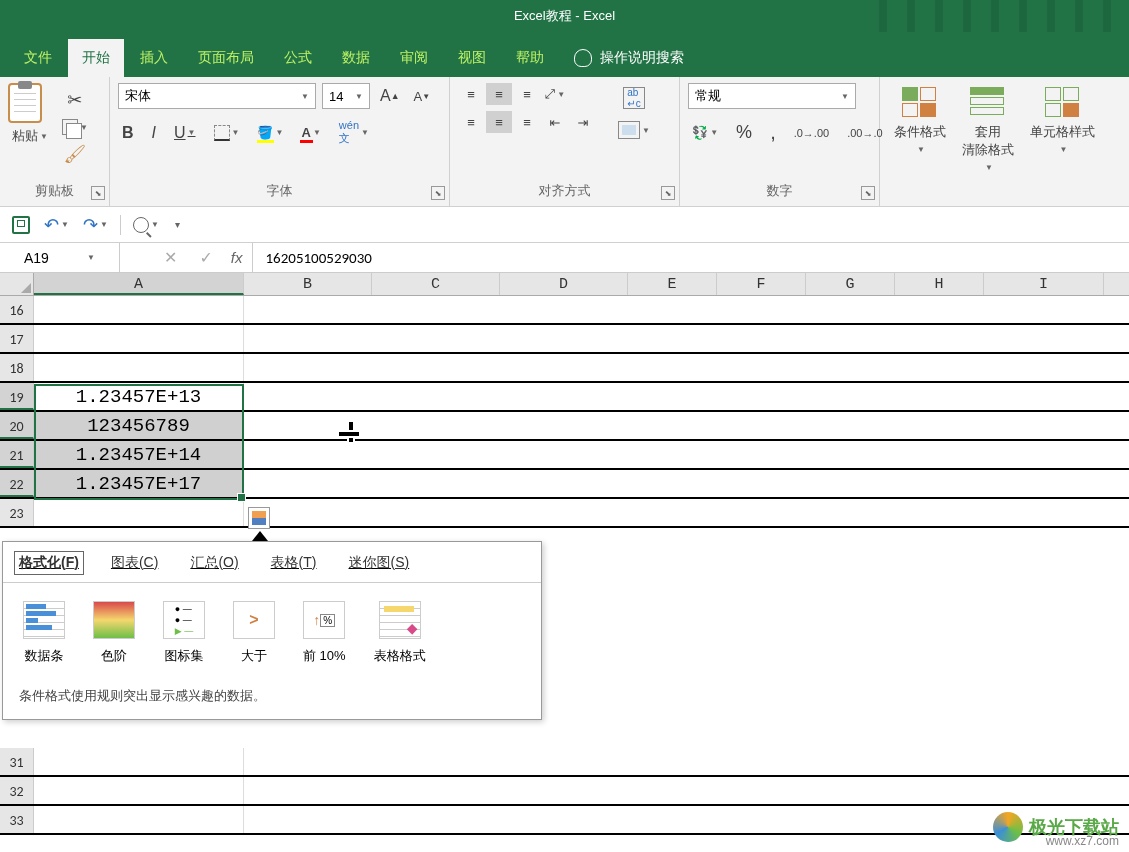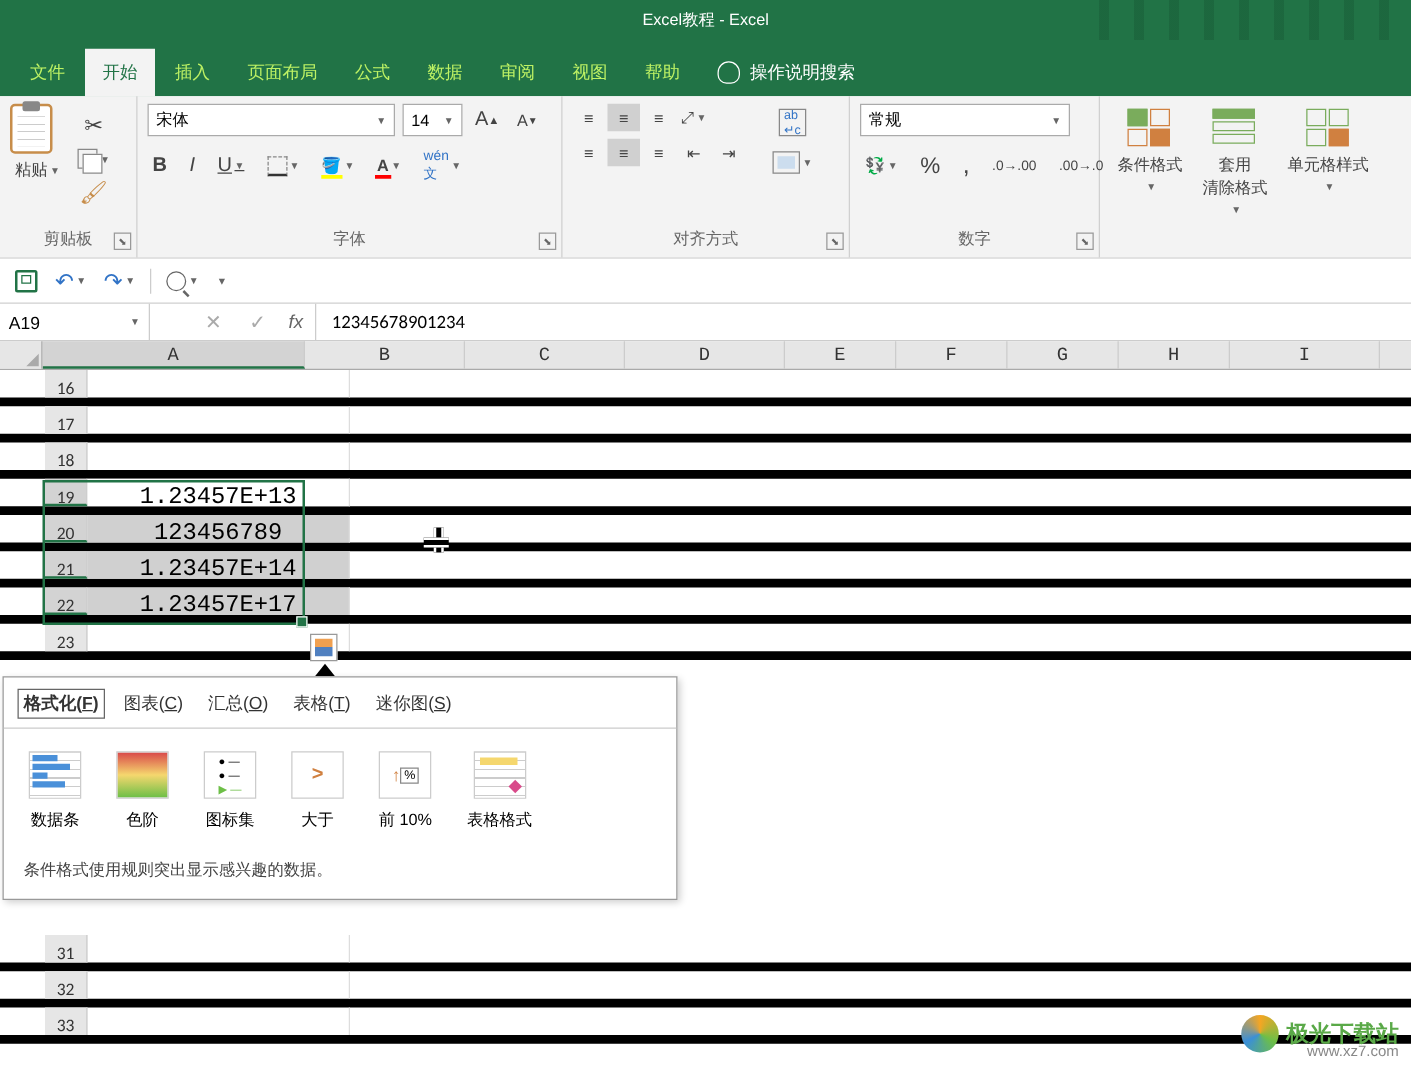--- a/index.html
+++ b/index.html
@@ -51,51 +51,51 @@
 
 .qat { height: 36px; background: #fff; border-bottom: 1px solid #d0d0d0; display: flex; align-items: center; gap: 10px; padding: 0 10px; }
 .save-icon { width: 18px; height: 18px; border: 2px solid #217346; border-radius: 2px; position: relative; }
 .save-icon::after { content:''; position: absolute; left: 3px; right: 3px; top: 2px; height: 5px; background: #fff; border: 1px solid #217346; }
 .undo-icon, .redo-icon { font-size: 18px; color: #3173c6; }
 .qat .btn { padding: 2px; }
 .magnifier { width: 16px; height: 16px; border: 1.5px solid #666; border-radius: 50%; position: relative; }
 .magnifier::after { content:''; position: absolute; right: -4px; bottom: -4px; width: 6px; height: 1.5px; background: #666; transform: rotate(45deg); }
 
 .namebox-row { height: 30px; border-bottom: 1px solid #ccc; display: flex; align-items: center; }
-.namebox { width: 120px; height: 100%; border-right: 1px solid #ccc; display: flex; align-items: center; padding: 0 7px; font-size: 14px; }
+.namebox { width: 120px; height: 100%; border-right: 1px solid #ccc; display: flex; align-items: center; padding: 0 24px; font-size: 14px; }
 .namebox .dd-arrow { margin-left: auto; }
 .fx-btns { display: flex; align-items: center; padding: 0 10px; gap: 14px; border-right: 1px solid #ccc; height: 100%; }
 .fx-label { font-style: italic; font-size: 15px; color: #666; }
 .formula-input { flex: 1; padding: 0 12px; font-size: 15px; font-family: Calibri, sans-serif; }
 
 .grid-area { position: relative; }
 .col-headers { display: flex; border-bottom: 1px solid #aaa; background: #e6e6e6; height: 23px; }
 .corner { width: 34px; border-right: 1px solid #aaa; background: #e6e6e6; position: relative; }
 .corner::after { content:''; position:absolute; right:2px; bottom:2px; width:0; height:0; border-left:10px solid transparent; border-bottom:10px solid #aaa; }
 .col-header { border-right: 1px solid #ccc; text-align: center; font-size: 15px; font-family: "Courier New", monospace; color: #333; line-height: 23px; }
 .col-A { width: 210px; } .col-other { width: 89px; }
 
 .rows { }
-.row { display: flex; height: 29px; border-bottom: 7px solid #000000; padding-left: 36px; }
+.row { display: flex; height: 29px; border-bottom: 2px solid #000000; }
 .row-header { width: 34px; border-right: 1px solid #ccc; background: #e6e6e6; text-align: center; font-size: 14px; color: #333; line-height: 29px; font-family: Calibri, sans-serif; }
 .cell { border-right: 1px solid #ddd; font-family: "Courier New", monospace; font-size: 19px; text-align: center; line-height: 29px; }
 .cell.col-A { width: 210px; }
 
 .selected-range { position: absolute; border: 2px solid #217346; pointer-events: none; }
 .selected-range::after { content:''; position: absolute; right: -4px; bottom: -4px; width: 7px; height: 7px; background: #217346; border: 1px solid #fff; }
 .row-header.sel, .col-header.sel { background: #d3d3d3; border-bottom: 2px solid #217346; }
 .cell.sel { background: #d0d0d0; }
 .cell.active-sel { background: #fff; }
 
 .quick-analysis { position: absolute; width: 22px; height: 22px; border: 1px solid #999; background: #fff; display: flex; align-items: center; justify-content: center; cursor: pointer; }
 .qa-icon { width: 14px; height: 14px; background: linear-gradient(#f0a050 50%, #5080c0 50%); }
 .qa-pointer { position: absolute; width: 0; height: 0; border-left: 8px solid transparent; border-right: 8px solid transparent; border-bottom: 10px solid #000; }
 
 .qa-popup { position: absolute; background: #fff; border: 1px solid #999; box-shadow: 2px 2px 6px rgba(0,0,0,.2); width: 540px; }
-.qa-tabs { display: flex; gap: 20px; padding: 12px 16px 10px; border-bottom: 1px solid #ccc; font-size: 14px; }
+.qa-tabs { display: flex; gap: 32px; padding: 12px 16px 10px; border-bottom: 1px solid #ccc; font-size: 14px; text-decoration: underline; }
 .qa-tab { cursor: pointer; color: #333; }
 .qa-tab u { text-decoration: underline; }
 .qa-tab.active { font-weight: bold; border: 1px solid #666; padding: 2px 4px; margin: -3px -5px; }
 .qa-options { display: flex; gap: 28px; padding: 18px 20px 14px; }
 .qa-opt { display: flex; flex-direction: column; align-items: center; gap: 8px; font-size: 13px; cursor: pointer; }
 .qa-opt-icon { width: 42px; height: 38px; border: 1px solid #ccc; background: #fff; position: relative; display:flex; align-items:center; justify-content:center; font-size:11px; }
 .qa-desc { padding: 8px 16px 14px; font-size: 13px; color: #444; }
 
 .cursor-cross { position: absolute; width: 20px; height: 20px; pointer-events: none; }
 .cursor-cross::before, .cursor-cross::after { content:''; position: absolute; background: #000; }
@@ -304,21 +304,21 @@
   <div class="namebox">
       <span>A19</span>
       <span class="dd-arrow">▼</span>
     </div>
   <div style="width:30px"></div>
   <div class="fx-btns">
     <div class="btn" style="color:#aaa;font-size:16px">✕</div>
     <div class="btn" style="color:#aaa;font-size:16px">✓</div>
     <div class="fx-label">fx</div>
   </div>
-  <div class="formula-input">12345678901234</div>
+  <div class="formula-input">16205100529030</div>
 </div>
 
 <div class="grid-area">
   <div class="col-headers">
     <div class="corner"></div>
     <div class="col-header col-A sel" style="border-bottom:2px solid #217346">A</div>
     <div class="col-header" style="width:128px">B</div>
     <div class="col-header" style="width:128px">C</div>
     <div class="col-header" style="width:128px">D</div>
     <div class="col-header col-other">E</div>

